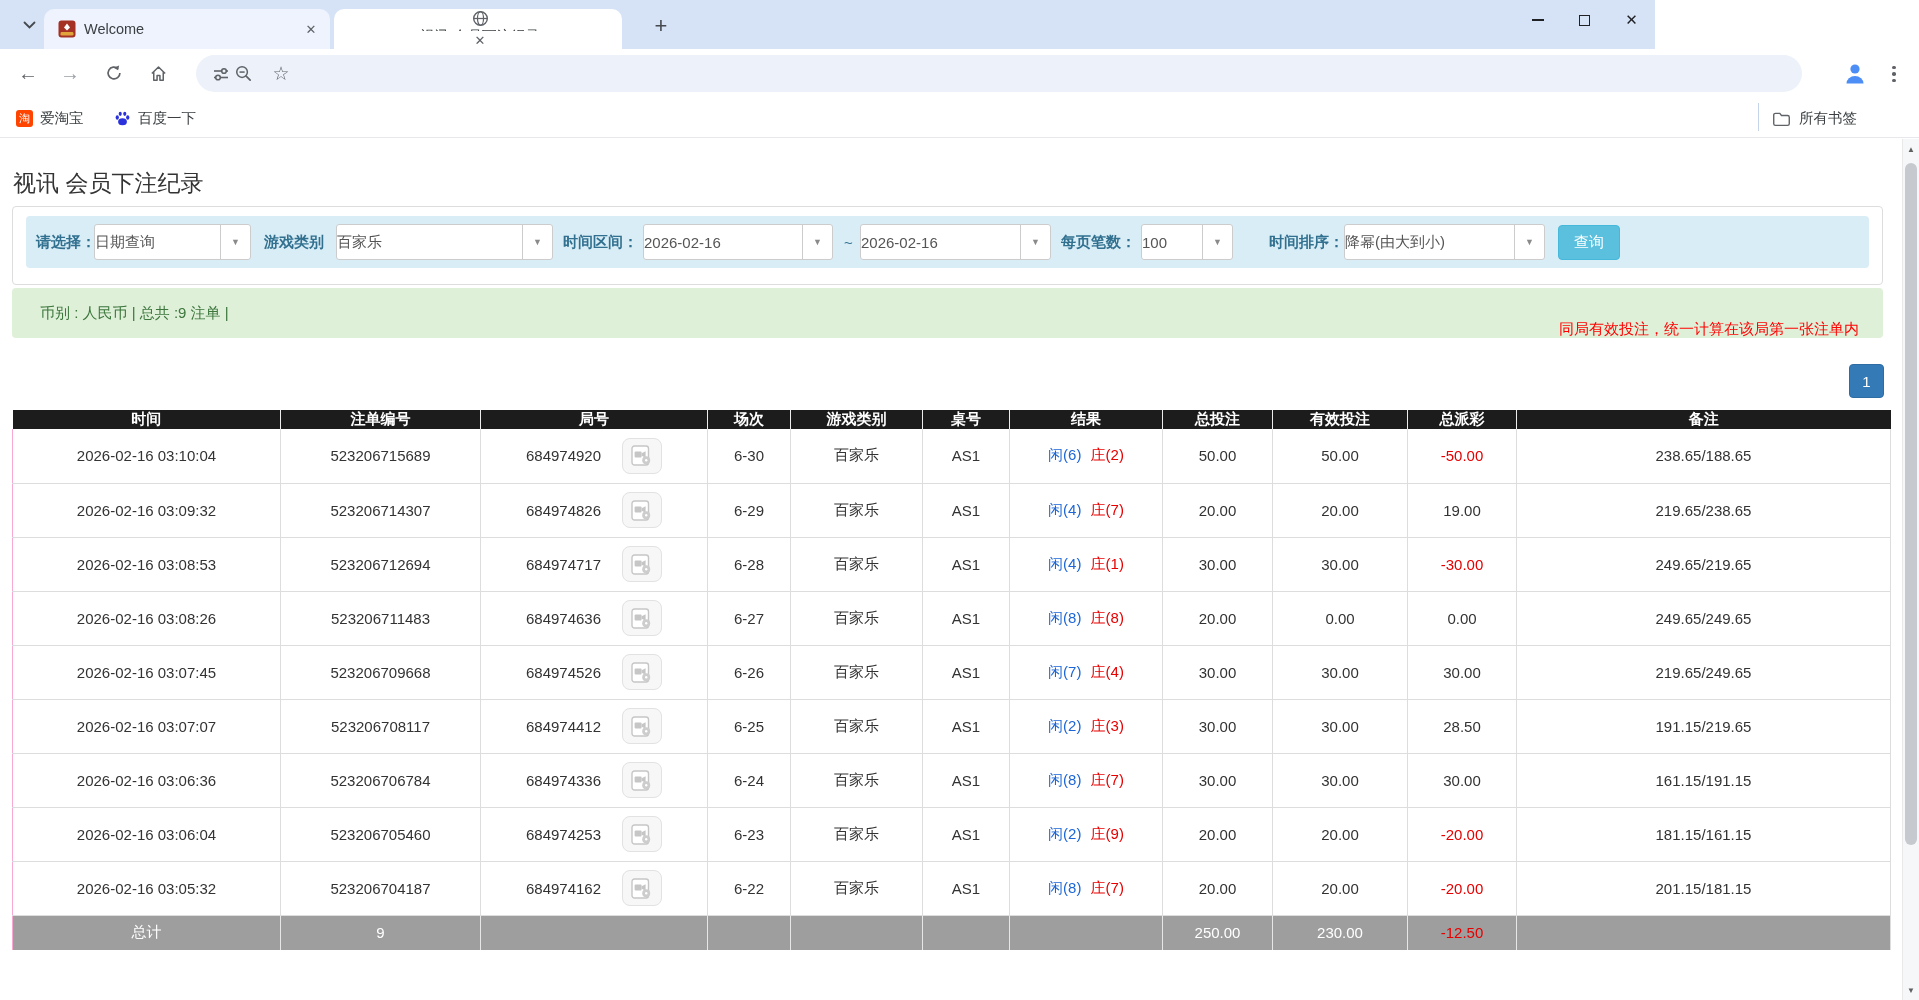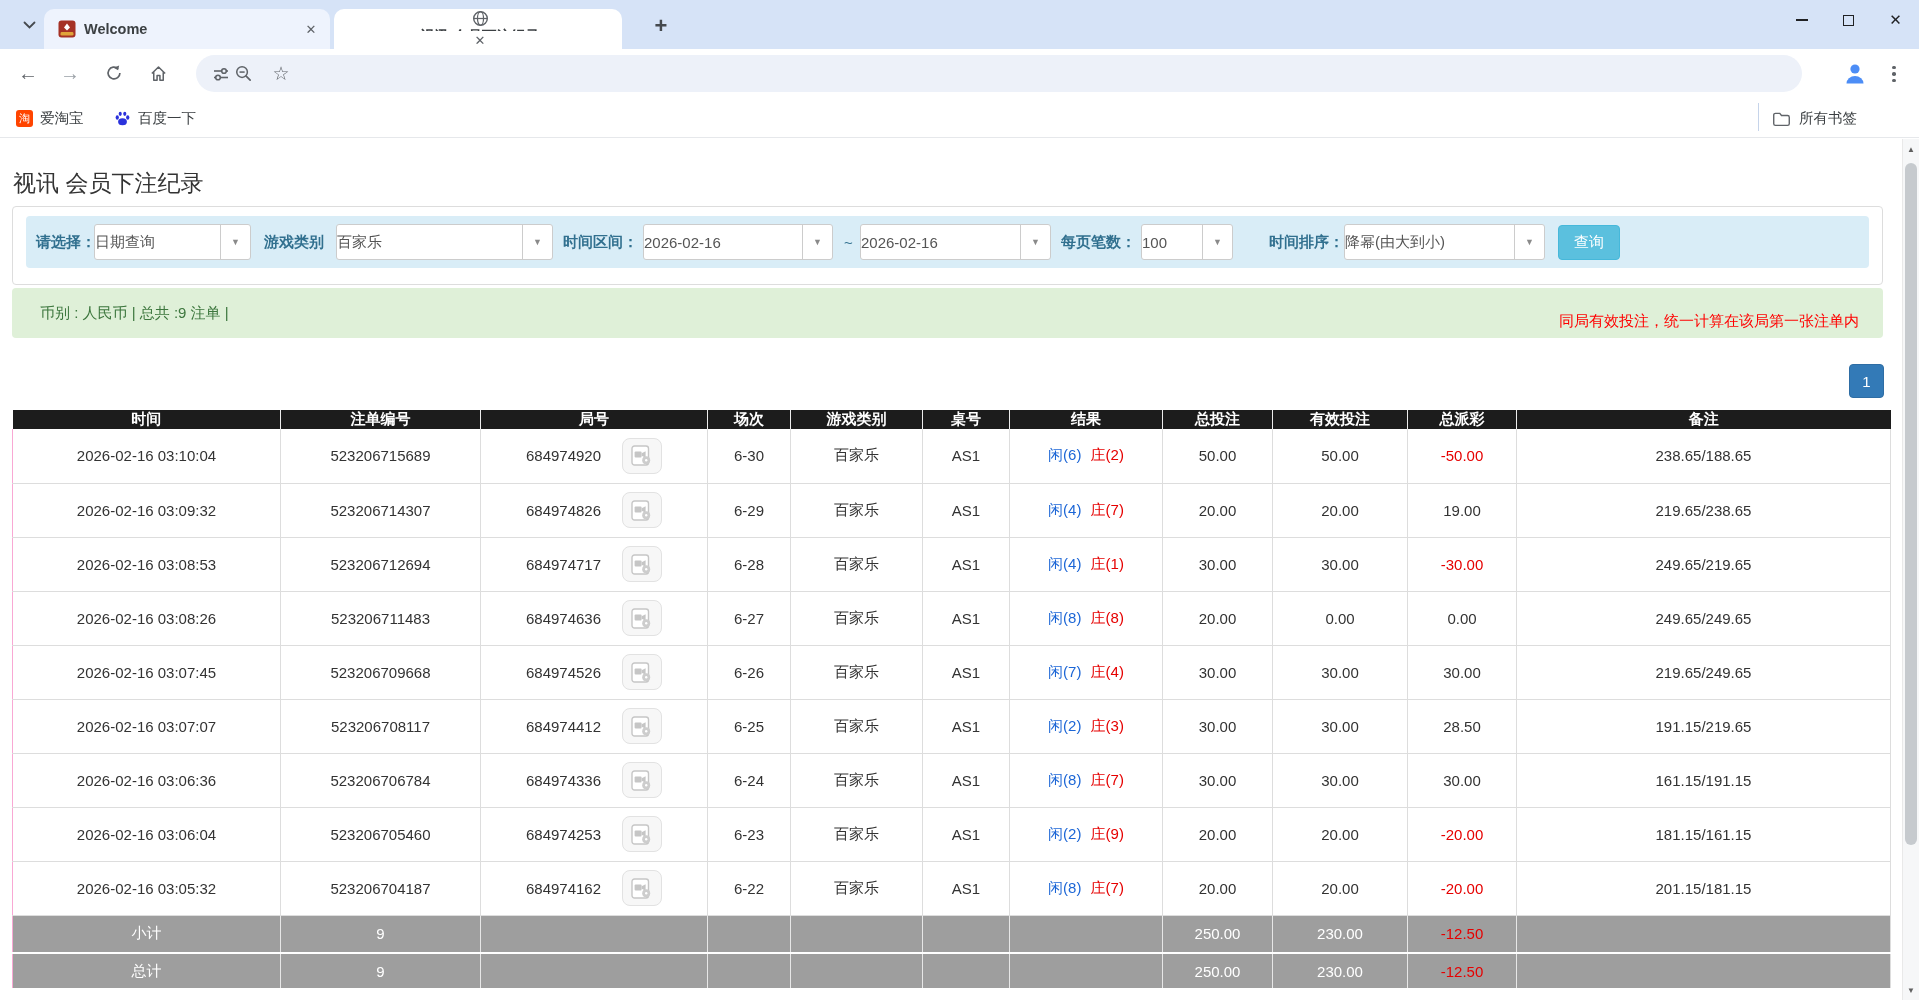--- a/index.html
+++ b/index.html
@@ -1,21 +1,21 @@
 <!DOCTYPE html>
 <html><head>
 <meta charset="utf-8">
 <style>
   * { margin:0; padding:0; box-sizing:border-box; }
   html,body { width:1919px; height:1000px; overflow:hidden; background:#fff;
     font-family:"Liberation Sans","DejaVu Sans",sans-serif; }
   body { position:relative; }
 
   
-  .tabstrip { position:absolute; left:0; top:0; width:1919px; height:49px; background:#d6e3f7;font-weight:bold; }
+  .tabstrip { position:absolute; left:0; top:0; width:1655px; height:49px; background:#d6e3f7; }
   .tab-search { position:absolute; left:16px; top:13px; width:26px; height:24px; display:flex; align-items:center; justify-content:center; cursor:pointer; }
   .tab { position:absolute; top:9px; height:40px; border-radius:10px 10px 0 0; display:flex; align-items:center; padding:0 10px 0 14px; }
   .tab.inactive { left:44px; width:286px; background:#eef3fd; }
   .tab.active { left:334px; width:288px; background:#ffffff;flex-direction:column; }
   .tab .favicon { width:18px; height:18px; flex:0 0 18px; display:flex; align-items:center; justify-content:center; }
   .tab .tab-title { flex:1; margin:0 8px; font-size:14.5px; color:#3c4043; white-space:nowrap; overflow:hidden; }
   .tab .tab-close { width:18px; height:18px; border-radius:50%; display:flex; align-items:center; justify-content:center; font-size:13px; color:#5f6368; cursor:pointer; }
   .newtab-btn { position:absolute; left:648px; top:13px; width:26px; height:26px; display:flex; align-items:center; justify-content:center; font-size:22px; color:#45494e; cursor:pointer; }
   .win-controls { position:absolute; right:0; top:0; height:40px; display:flex; }
   .win-btn { width:47px; height:40px; display:flex; align-items:center; justify-content:center; color:#202124; cursor:pointer; }
@@ -55,21 +55,21 @@
   .filter-bar { position:absolute; left:13px; top:9px; width:1843px; height:52px; background:#d9edf7; border-radius:4px; }
   .f-label { position:absolute; top:0; height:52px; display:flex; align-items:center; font-size:15px; font-weight:bold; color:#31708f; white-space:nowrap; }
   .f-select { position:absolute; top:8px; height:36px; background:#fff; border:1px solid #ccc; border-radius:3px; display:flex; align-items:center; cursor:pointer; }
   .f-select .val { flex:1; font-size:15px; color:#555; white-space:nowrap; overflow:hidden; }
   .f-select .arrow { width:30px; height:100%; border-left:1px solid #ccc; display:flex; align-items:center; justify-content:center; color:#8a8a8a; font-size:9px; }
   .f-tilde { position:absolute; top:0; height:52px; display:flex; align-items:center; font-size:15px; color:#31708f; }
   .search-btn { position:absolute; left:1532px; top:9px; width:62px; height:35px; background:#5bc0de; border:1px solid #46b8da; border-radius:4px; color:#fff; font-size:15px; display:flex; align-items:center; justify-content:center; cursor:pointer; }
 
   .summary-bar { position:absolute; left:12px; top:288px; width:1871px; height:50px; background:#dff0d8; border-radius:4px; }
   .summary-left { position:absolute; left:28px; top:0; height:50px; display:flex; align-items:center; font-size:15px; color:#3c763d; }
-  .summary-right { position:absolute; right:24px; top:8px; height:50px; display:flex; align-items:center; font-size:15px; color:#ff0000; }
+  .summary-right { position:absolute; right:24px; top:16px; height:50px; display:flex; align-items:center; font-size:15px; color:#ff0000; }
 
   .page-btn { position:absolute; left:1849px; top:364px; width:35px; height:34px; background:#337ab7; border:1px solid #2e6da4; border-radius:4px; color:#fff; font-size:15px; display:flex; align-items:center; justify-content:center; cursor:pointer; }
 
   .bet-table { position:absolute; left:12px; top:410px; border-collapse:collapse; table-layout:fixed; width:1878px; }
   .bet-table th { background:#1c1c1c; color:#fff; height:17px; font-size:15px; font-weight:bold; text-align:center; border-right:1px solid #ededed; }
   .bet-table th:last-child { border-right:none; }
   .bet-table td { height:54px; text-align:center; font-size:15px; color:#333; background:#fff; border-bottom:1px solid #ddd; border-right:1px solid #ddd; }
   .bet-table td:first-child { border-left:1px solid #f9a8d4; }
   .bet-table td:last-child  { border-right:1px solid #ddd; }
   .round-cell { display:flex; align-items:center; justify-content:center; gap:21px; }
@@ -550,33 +550,20 @@
       <span class="res-player">闲(8)</span>
       <span class="res-banker">庄(7)</span>
     </td>
     <td class="val-blue">20.00</td>
     <td>20.00</td>
     <td class="neg">-20.00</td>
     <td>201.15/181.15</td>
   </tr>
 </tbody>
   <tbody>
-    <tr class="summary-row">
-      <td>小计</td>
-      <td>9</td>
-      <td></td>
-        <td></td>
-        <td></td>
-      <td></td>
-        <td></td>
-      <td>250.00</td>
-      <td>230.00</td>
-      <td class="neg">-12.50</td>
-      <td></td>
-    </tr>
     <tr class="summary-row grand">
       <td>总计</td>
       <td>9</td>
       <td></td>
         <td></td>
         <td></td>
       <td></td>
         <td></td>
       <td>250.00</td>
       <td>230.00</td>

